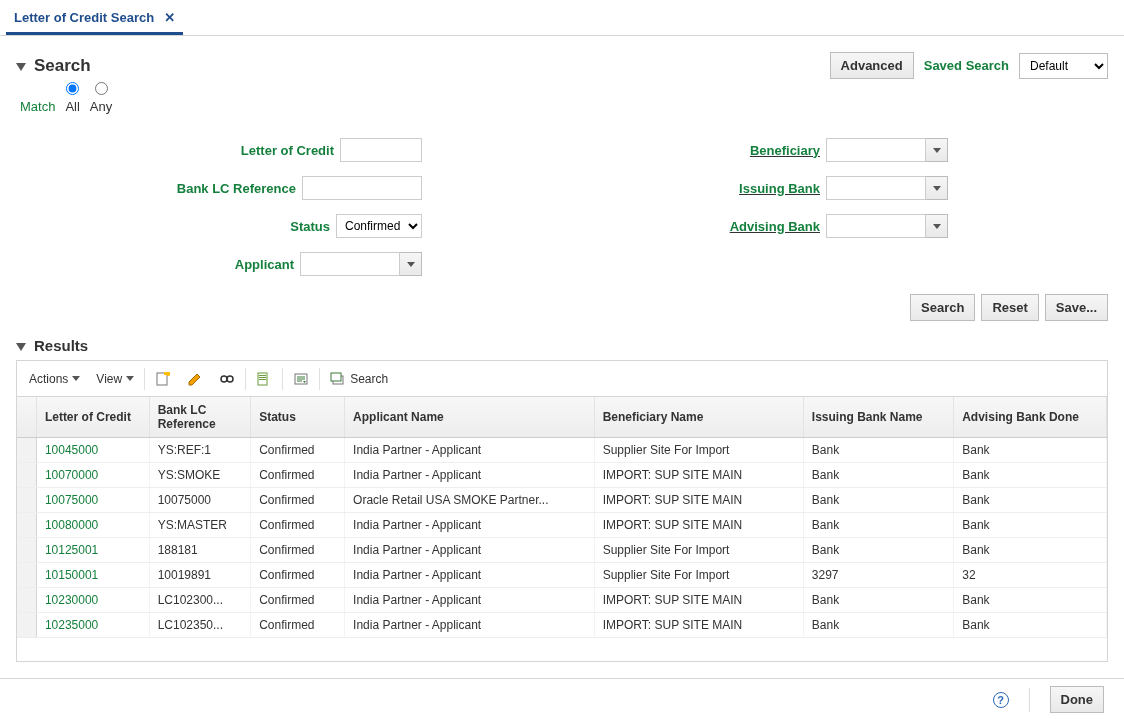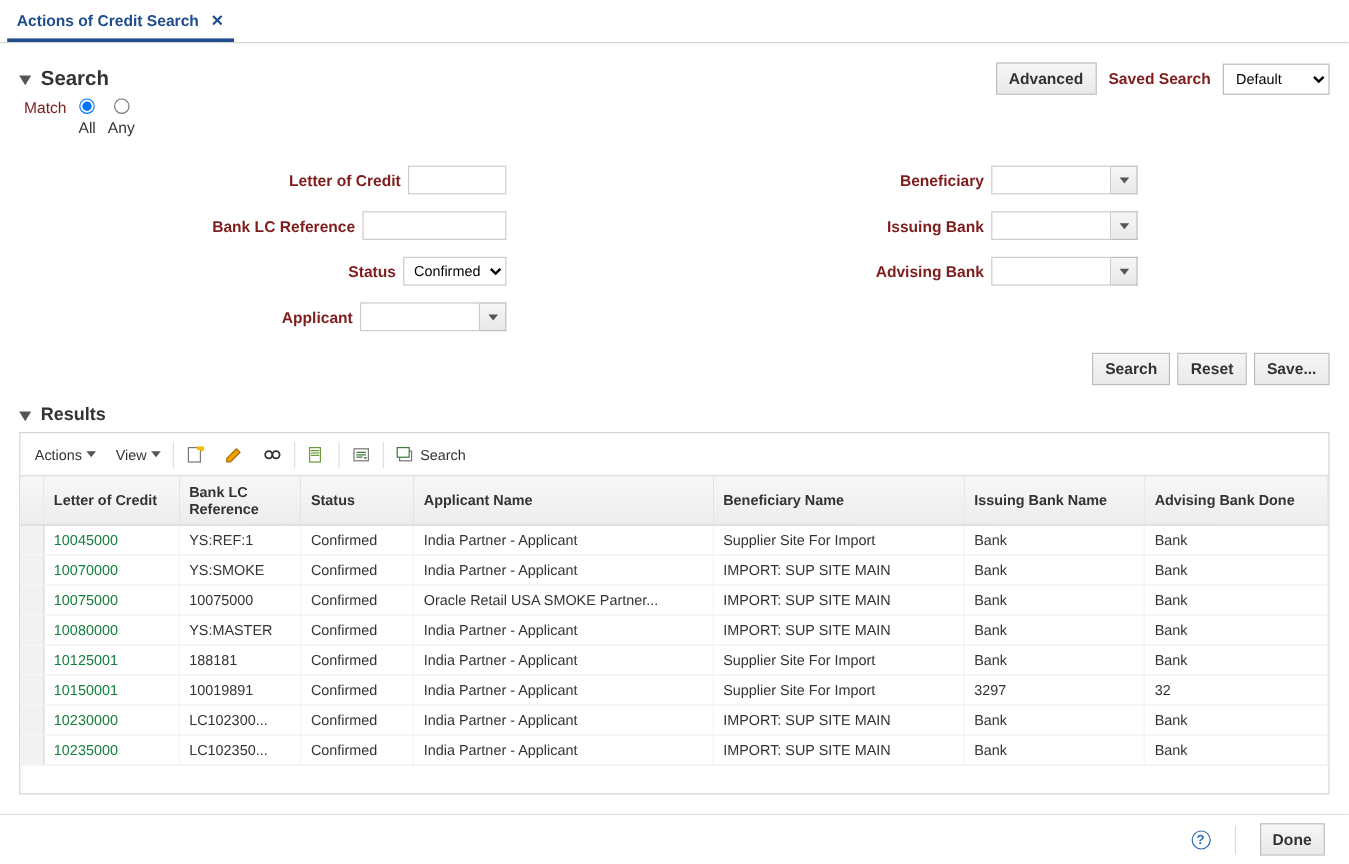--- a/index.html
+++ b/index.html
@@ -55,29 +55,29 @@
   .top-row { display:flex; justify-content:space-between; align-items:flex-start; }
 
   .adv-saved { display:flex; align-items:center; gap:10px; font-size:12px; }
   .btn {
     background: linear-gradient(#f6f6f6,#e9e9e9);
     border:1px solid #bcbcbc; padding:5px 10px;
     font-size:13px; font-weight:bold; color:#333;
     cursor:pointer;
   }
 
-  .match-row { display:flex; align-items:flex-start; gap:10px; font-size:13px; color:#333; margin:4px 0 10px 4px;}
+  .match-row { display:flex; align-items:flex-end; gap:10px; font-size:13px; color:#333; margin:4px 0 10px 4px;}
   .match-row label { display:flex; align-items:center; gap:4px; cursor:pointer;flex-direction:column;}
 
   .search-fields { display:flex; gap:40px; margin-top:8px; }
   .col { flex:1; }
   .field-row { display:flex; align-items:center; justify-content:flex-end; gap:6px; margin:6px 0 14px 0;}
-  .col.right .field-row { justify-content:flex-end; padding-right:160px;}
+  .col.right .field-row { justify-content:flex-end; padding-right:160px;text-decoration:underline;}
   .col.left .field-row { padding-right:120px;}
-  .field-label { font-size:13px; font-weight:bold; color:#7f1d1d; }
+  .field-label { font-size:13px; font-weight:bold; color:#15803d; }
   .text-input { border:1px solid #ccc; height:24px; padding:2px 4px; font-size:12px; width:82px;}
   .text-input.w120 { width:120px;}
   .combo { display:flex; align-items:center; }
   .combo input { border:1px solid #ccc; height:24px; width:100px; padding:2px 4px; font-size:12px;}
   .combo button { border:1px solid #bcbcbc; border-left:none; height:24px; width:22px; background:linear-gradient(#f6f6f6,#e9e9e9); cursor:pointer; display:flex; align-items:center; justify-content:center;}
   .caret-down { width:0;height:0;border-left:4px solid transparent;border-right:4px solid transparent;border-top:5px solid #555;}
 
   .action-bar { display:flex; justify-content:flex-end; gap:6px; margin:4px 0 16px 0;}
 
   .results-toolbar { border:1px solid #d5d5d5; border-bottom:none; display:flex; align-items:center; gap:0; height:36px; padding:0 4px;}
@@ -111,21 +111,21 @@
   }
 
   .saved-select { border:1px solid #bcbcbc; padding:4px 22px 4px 6px; font-size:12px; background:#fff; appearance:auto;}
   .status-select { border:1px solid #ccc; padding:3px 4px; font-size:12px; background:#fff;}
 </style>
 </head>
 <body>
 
 <div class="tab-bar">
   <div class="tab">
-    <span>Actions of Credit Search</span>
+    <span>Letter of Credit Search</span>
     <span class="tab-close">✕</span>
   </div>
 </div>
 
 <div class="page-body">
 
   <div class="top-row">
     <div>
       <div class="section-header">
         <span class="disclosure"></span>

